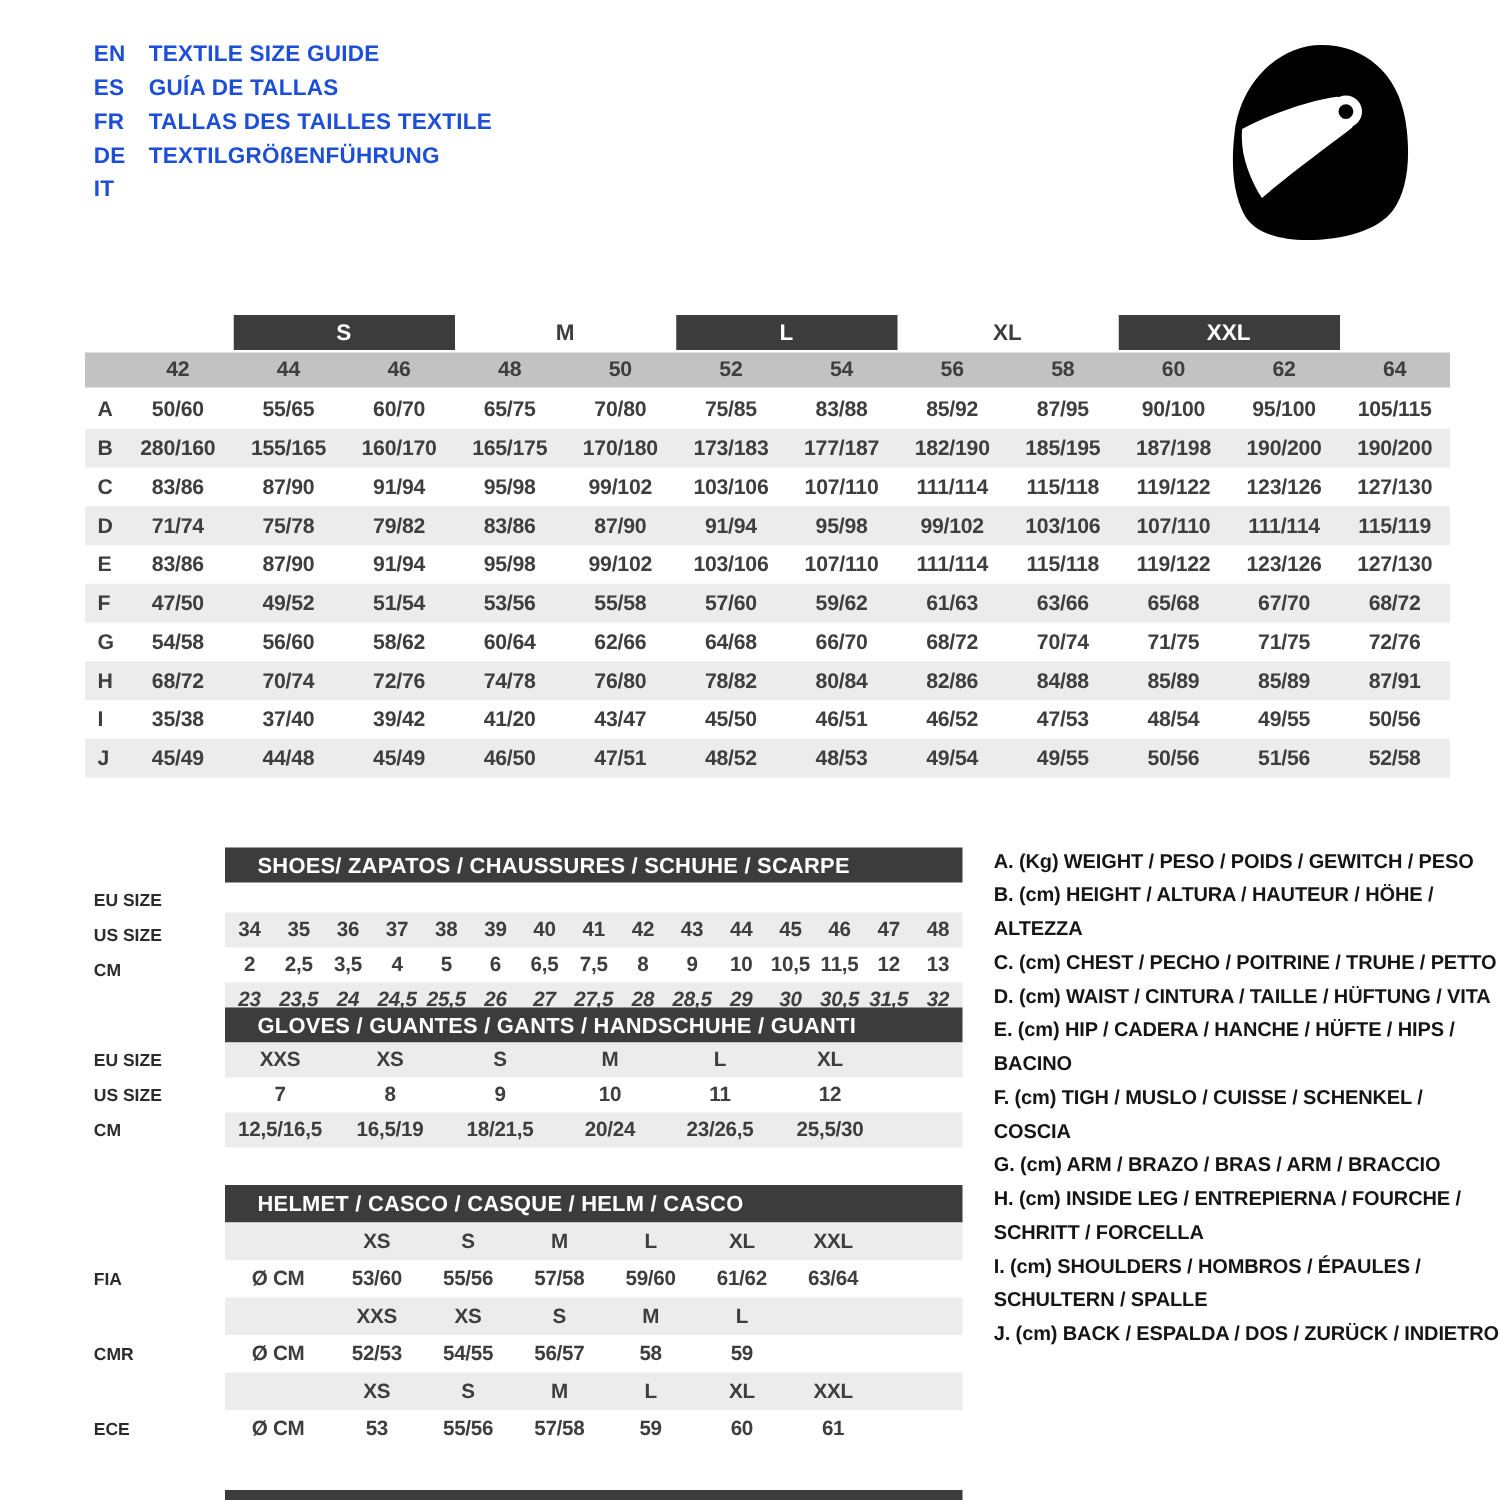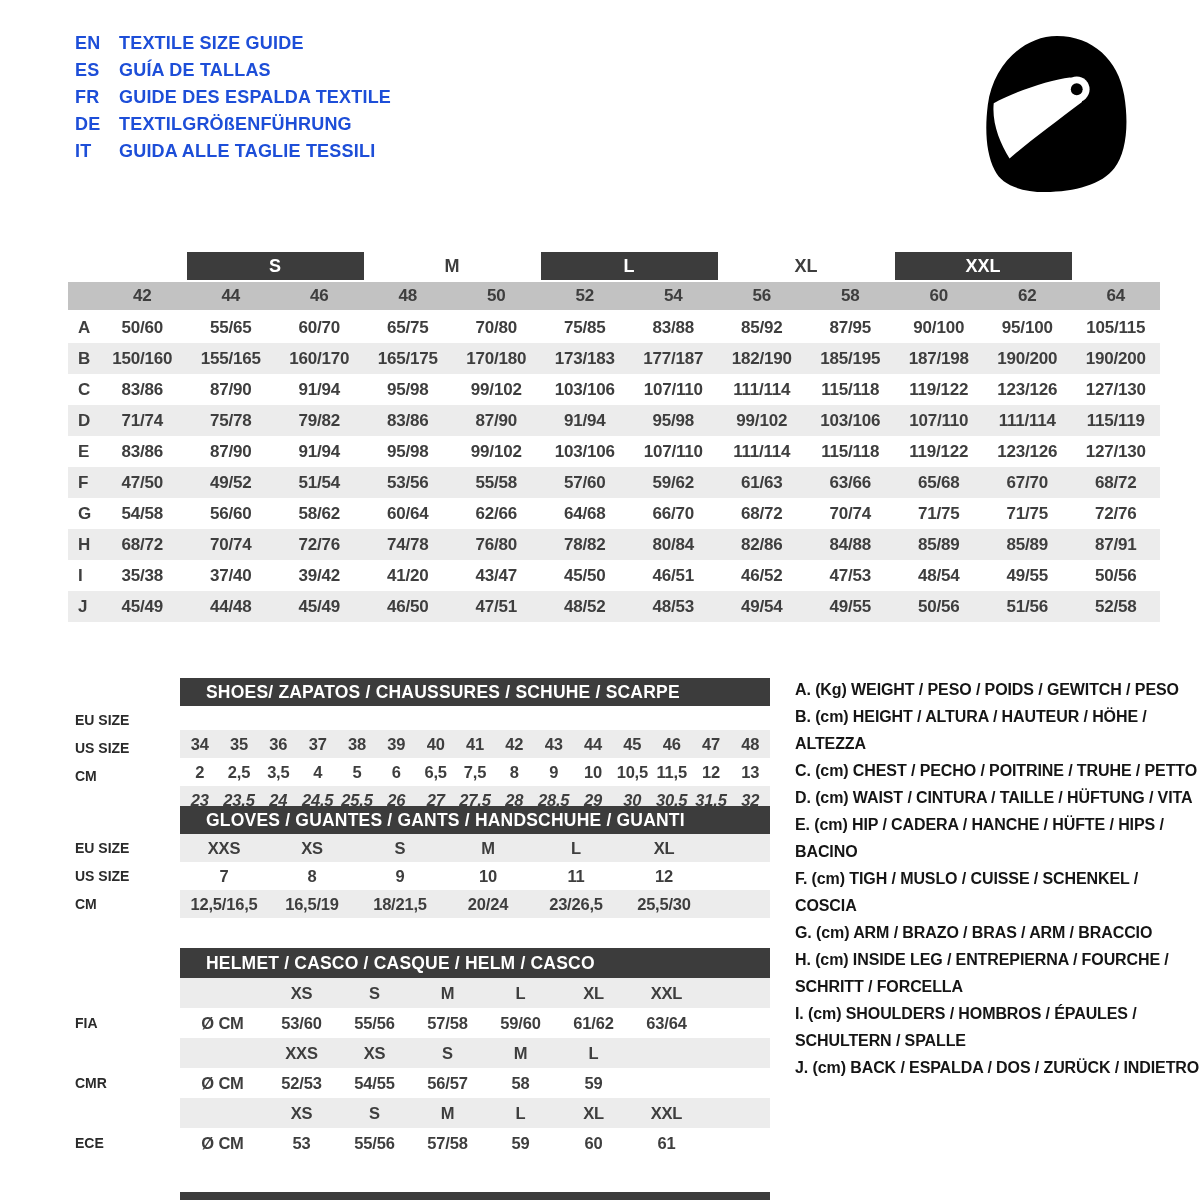--- a/index.html
+++ b/index.html
@@ -56,29 +56,28 @@
       <div class="lang-row">
         <span class="lang-code">EN</span>
         <span class="lang-title">TEXTILE SIZE GUIDE</span>
       </div>
       <div class="lang-row">
         <span class="lang-code">ES</span>
         <span class="lang-title">GUÍA DE TALLAS</span>
       </div>
       <div class="lang-row">
         <span class="lang-code">FR</span>
-        <span class="lang-title">GUIDE DES ESPALDA TEXTILE</span>
+        <span class="lang-title">TALLAS DES TAILLES TEXTILE</span>
       </div>
       <div class="lang-row">
         <span class="lang-code">DE</span>
         <span class="lang-title">TEXTILGRÖßENFÜHRUNG</span>
       </div>
       <div class="lang-row">
         <span class="lang-code">IT</span>
-        <span class="lang-title">GUIDA ALLE TAGLIE TESSILI</span>
       </div>
     </div>
 
   <svg class="helmet-icon" viewBox="0 0 160 170" aria-hidden="true">
     <path d="M 82 6 C 118 6 144 30 150 66 C 155 96 152 124 140 140 C 128 156 100 164 70 164 C 46 164 26 157 19 142 C 10 124 9 100 12 76 C 17 36 48 6 82 6 Z" fill="#000"></path>
     <path d="M 18 74 C 40 62 76 50 95 48 C 105 49 112 57 110 66 L 107 73 C 82 92 52 114 34 130 C 24 114 16 94 18 74 Z" fill="#fff"></path>
     <circle cx="102" cy="60" r="13" fill="#fff"></circle>
     <circle cx="102" cy="60" r="6" fill="#000"></circle>
   </svg>
 
@@ -116,21 +115,21 @@
           <div class="cell">75/85</div>
           <div class="cell">83/88</div>
           <div class="cell">85/92</div>
           <div class="cell">87/95</div>
           <div class="cell">90/100</div>
           <div class="cell">95/100</div>
           <div class="cell">105/115</div>
         </div>
         <div class="grid13 m-row shade">
           <div class="cell lbl">B</div>
-          <div class="cell">150/160</div>
+          <div class="cell">280/160</div>
           <div class="cell">155/165</div>
           <div class="cell">160/170</div>
           <div class="cell">165/175</div>
           <div class="cell">170/180</div>
           <div class="cell">173/183</div>
           <div class="cell">177/187</div>
           <div class="cell">182/190</div>
           <div class="cell">185/195</div>
           <div class="cell">187/198</div>
           <div class="cell">190/200</div>

